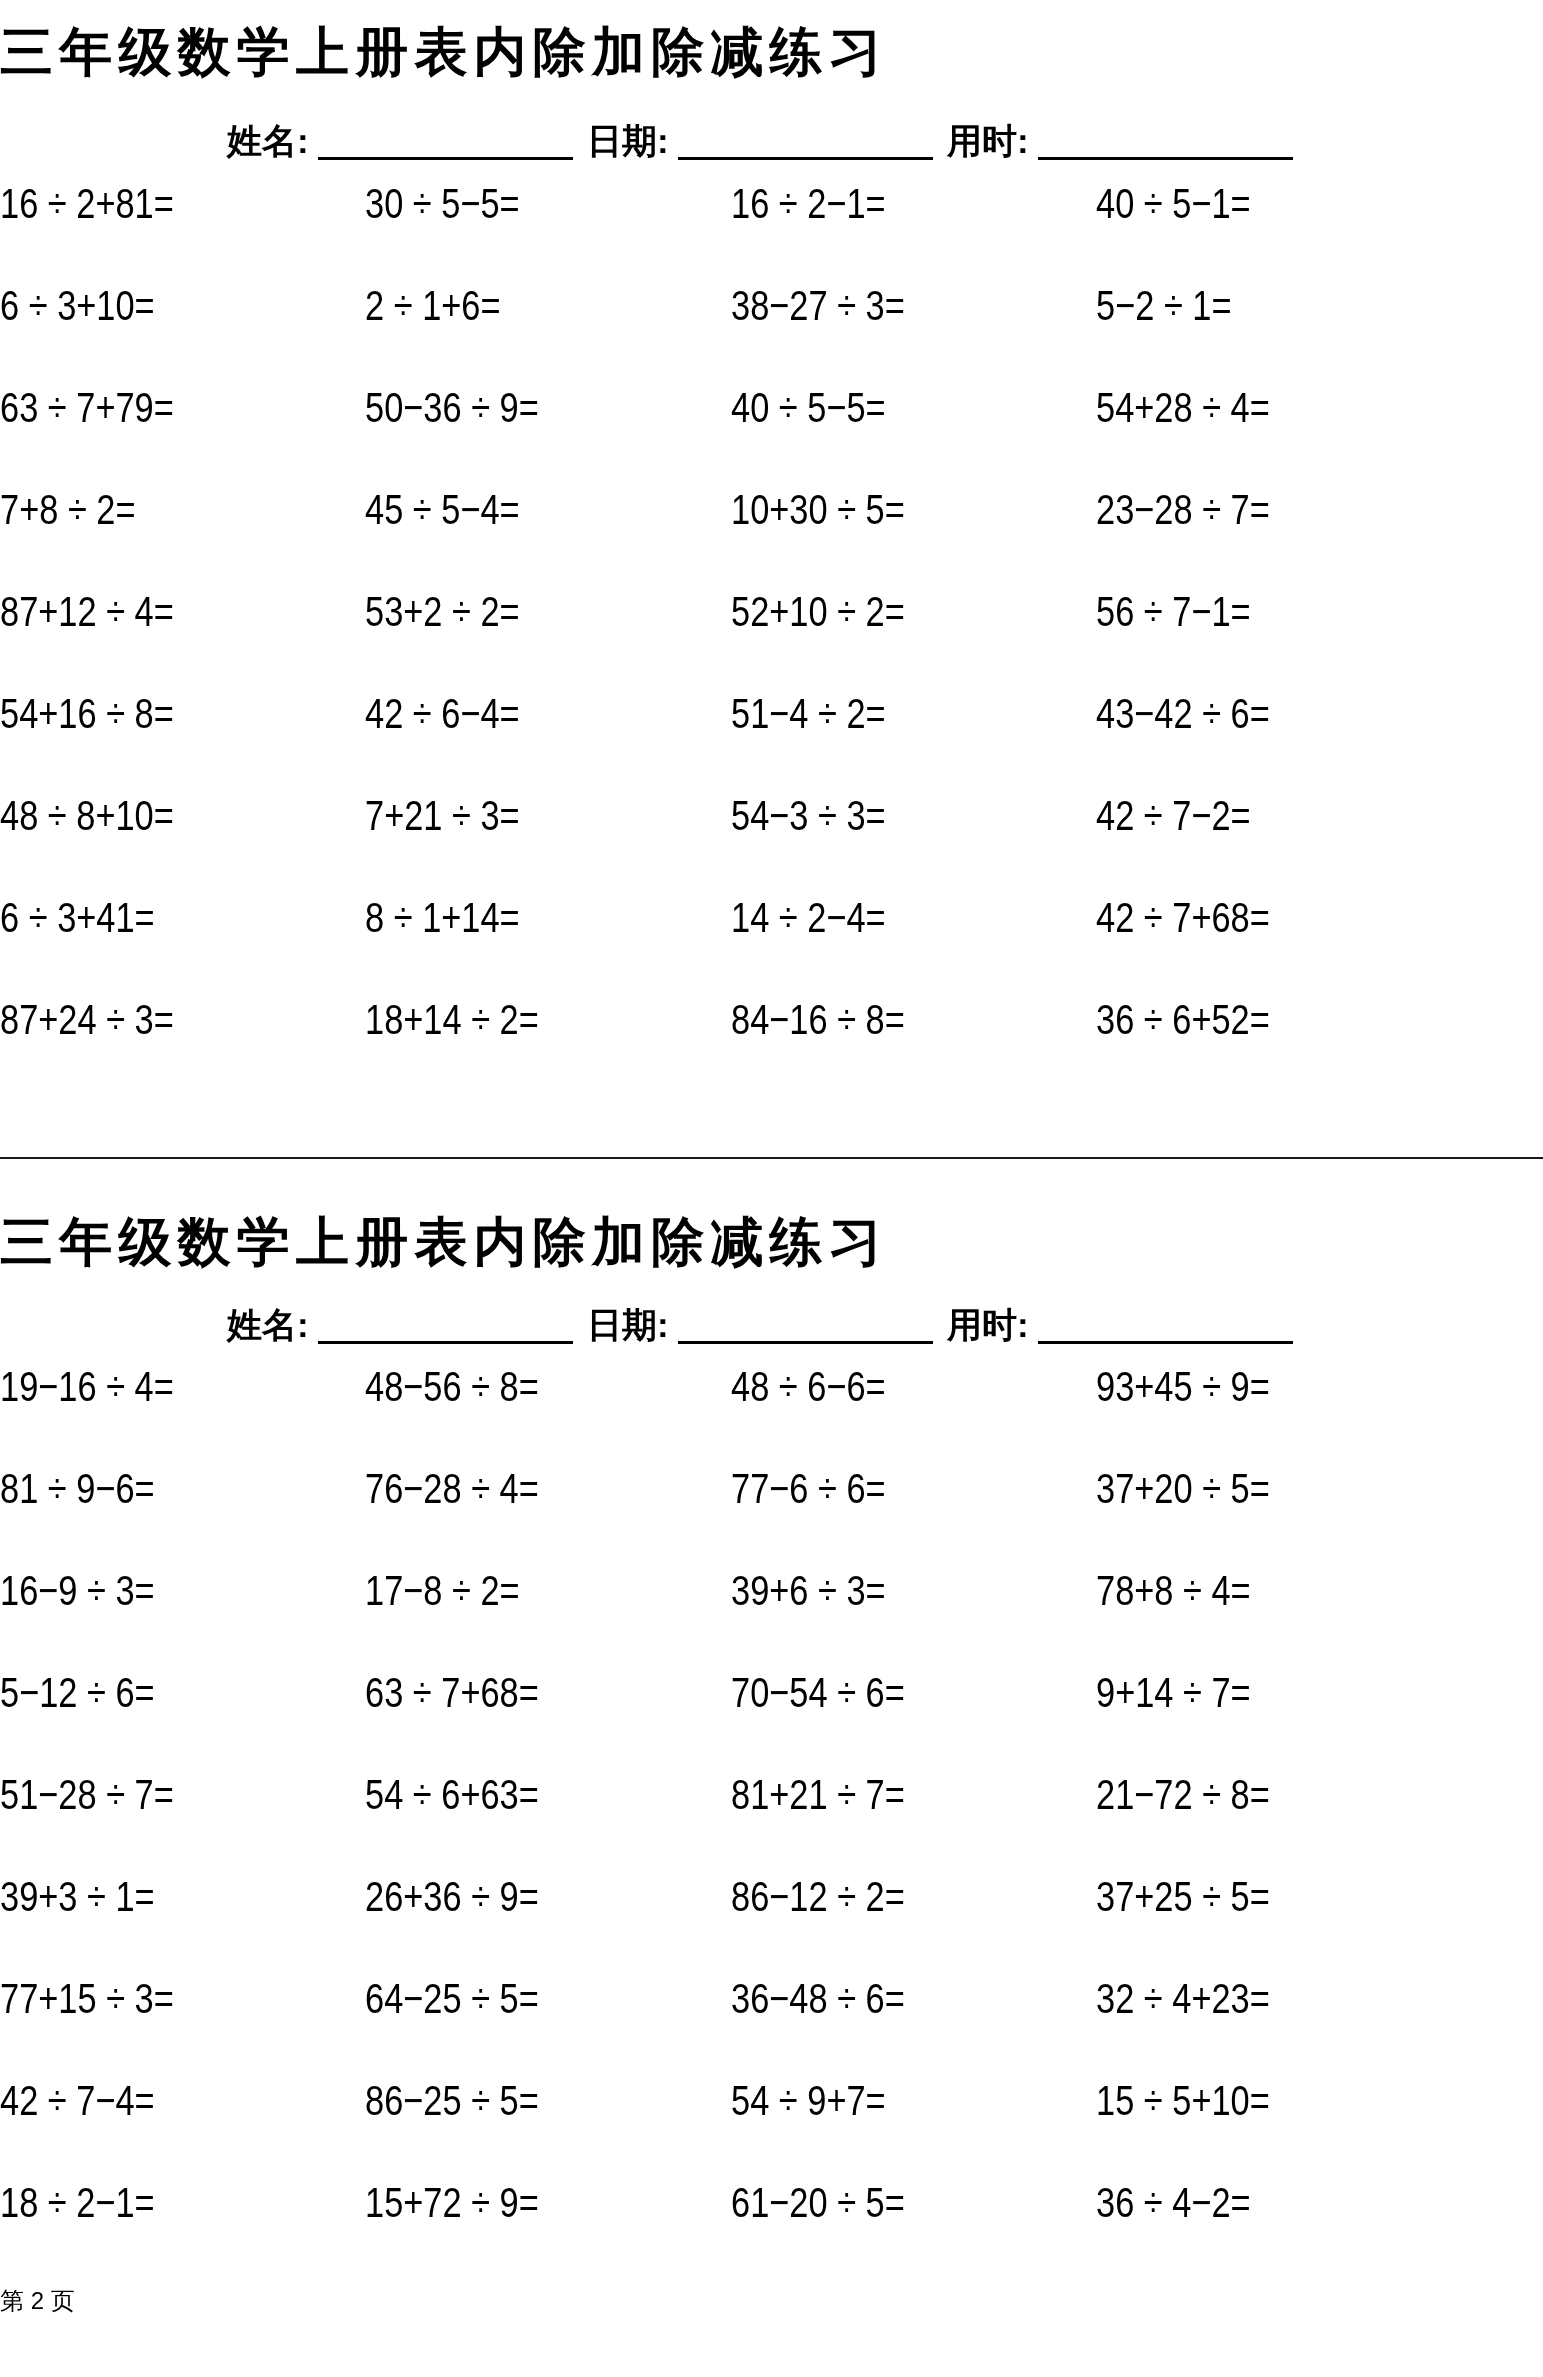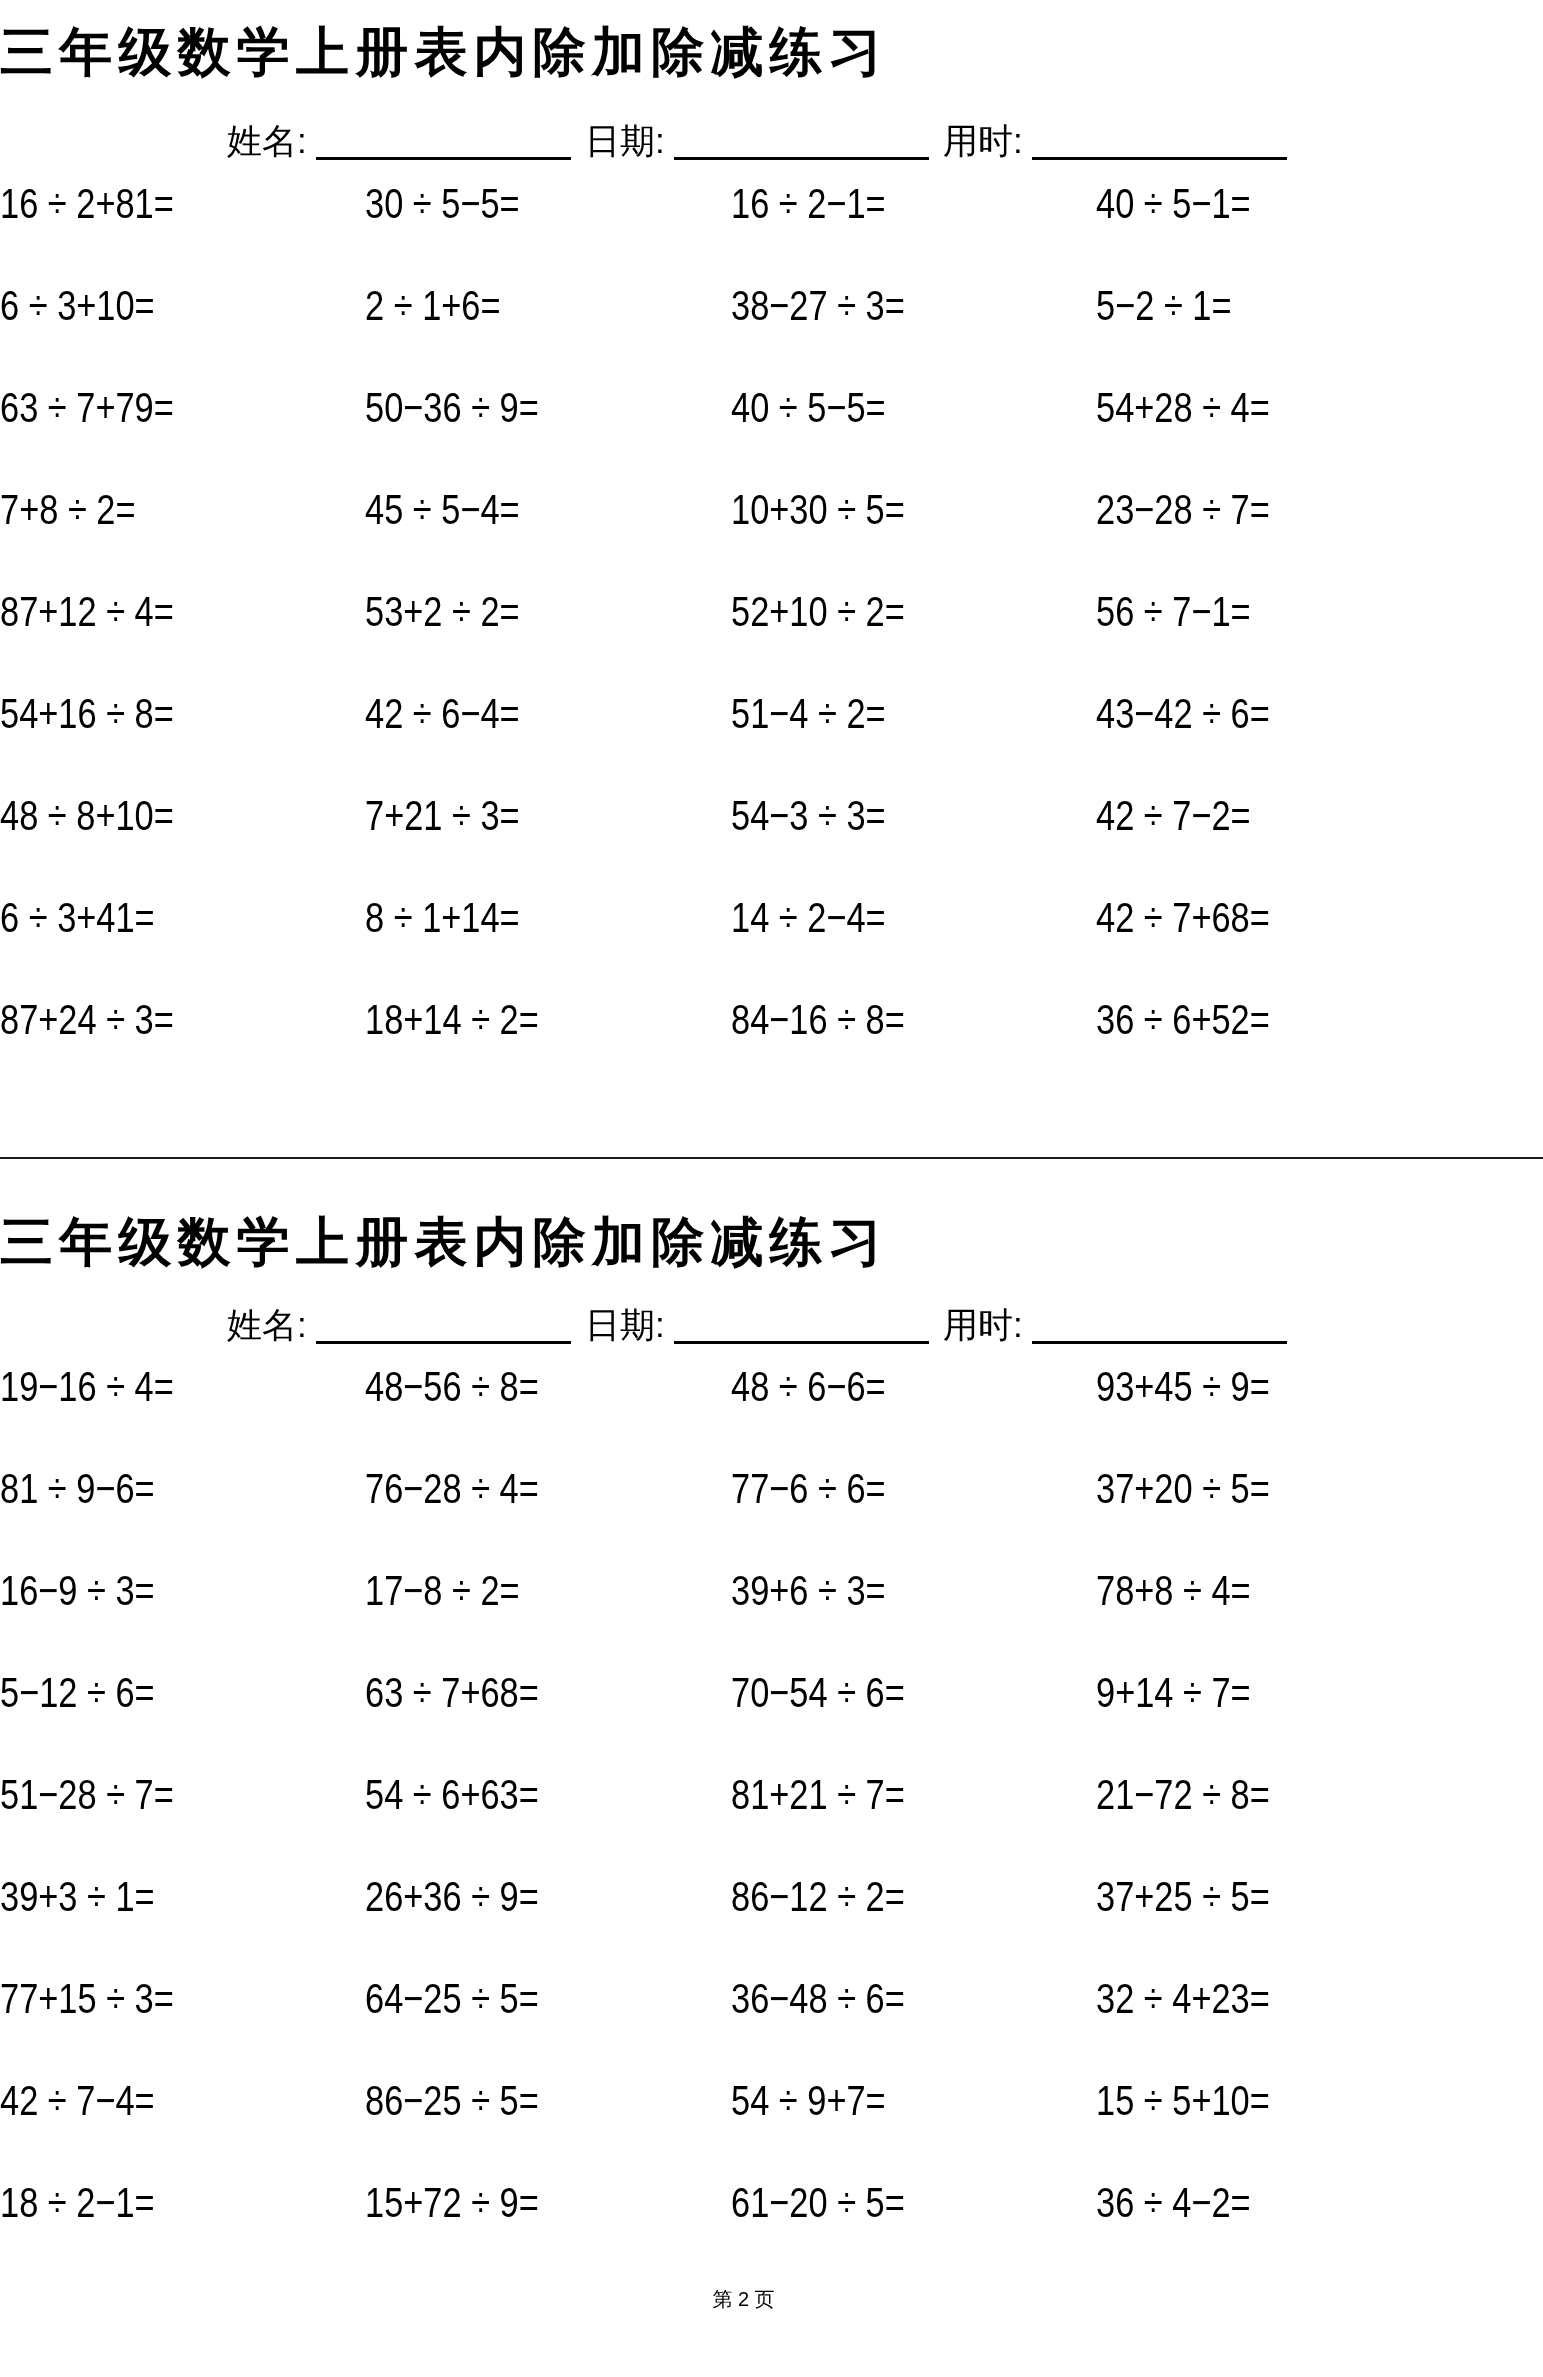--- a/index.html
+++ b/index.html
@@ -23,21 +23,21 @@
     letter-spacing: 6.2px;
     line-height: 1.0;
     white-space: nowrap;
   }
   .page1 .page-title { margin-top: 25px; }
   .page2 .page-title { margin-top: 56px; }
   .fields-row {
     margin-left: 227px;
     display: flex;
     font-size: 35px;
-    font-weight: normal;
+    font-weight: bold;
     line-height: 1.05;
     white-space: nowrap;
   }
   .page1 .fields-row { margin-top: 45px; }
   .page2 .fields-row { margin-top: 39px; }
   .blank-line {
     display: inline-block;
     width: 255px;
     height: 34px;
     border-bottom: 3.1px solid #000000;
@@ -59,23 +59,23 @@
     transform-origin: left top;
   }
   .page-divider {
     border: none;
     border-top: 2.3px solid #1a1a1a;
     margin: 0;
     margin-top: 57px;
     width: 100%;
   }
   .page-footer {
-    text-align: center;
+    text-align: left;
     padding-right: 56px;
-    font-size: 20px;
+    font-size: 24px;
     margin-top: 4.6px;
     line-height: 1.1;
   }
 </style>
 </head>
 <body>
 
 <div>
 
   <section class="page1">

